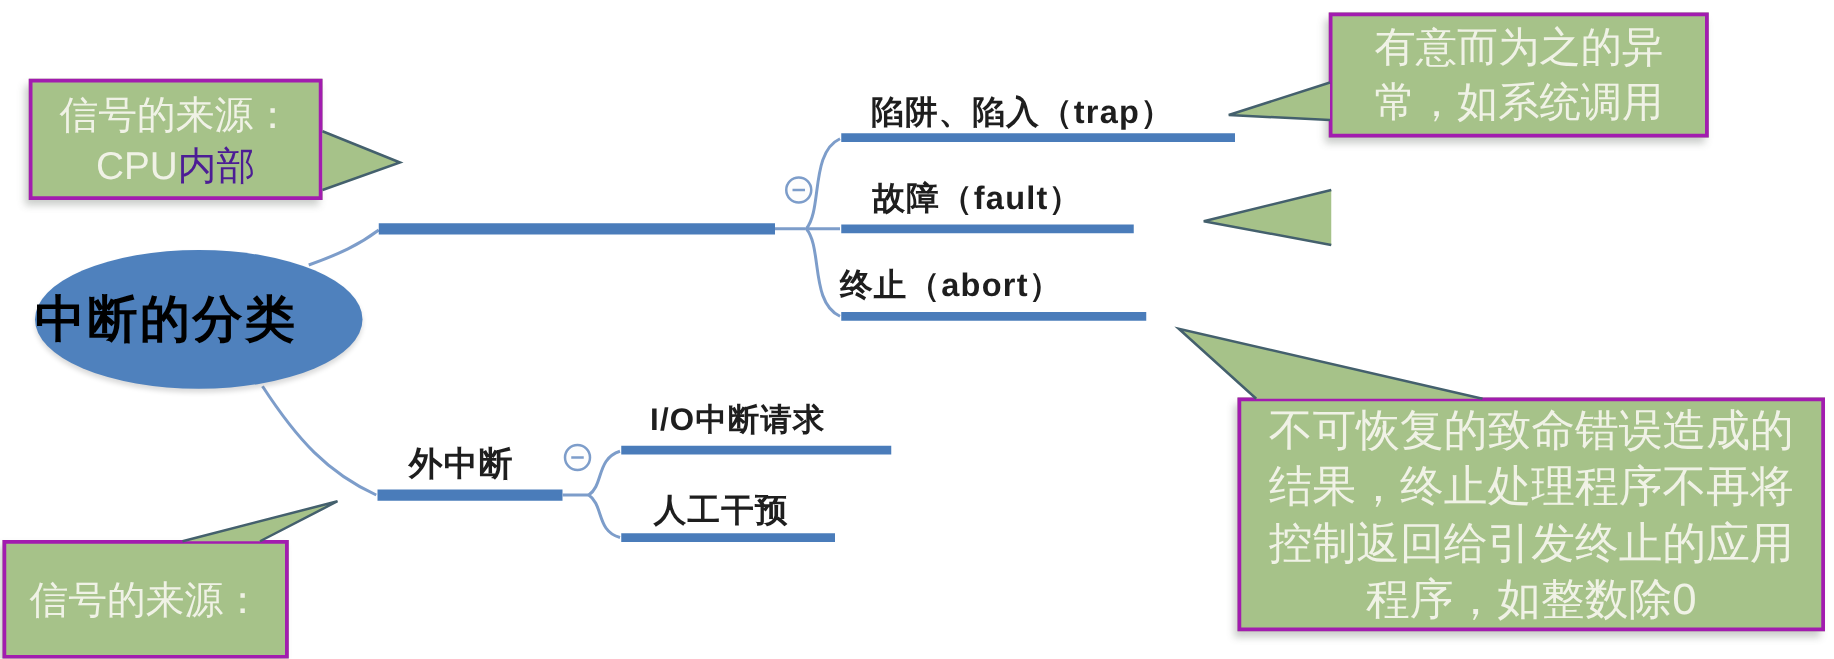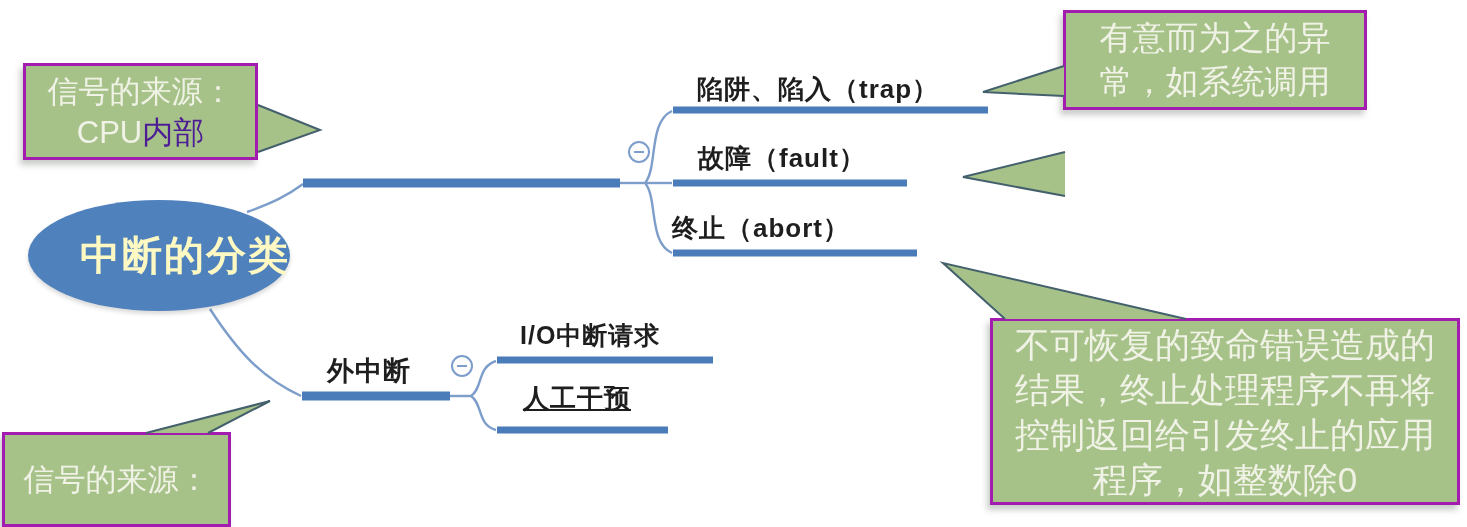--- a/index.html
+++ b/index.html
@@ -16,22 +16,22 @@
   #overlay-layer .hit{pointer-events:auto;cursor:pointer;}
   .node-label{
     position:absolute;z-index:2;
     font-weight:bold;color:#1e1e1e;
     white-space:nowrap;letter-spacing:1px;
   }
   #root-node{
     position:absolute;z-index:2;
     left:28px;top:200px;width:262px;height:111px;
     background:#4f81bd;border-radius:50%;
-    display:flex;align-items:center;justify-content:flex-end;
-    color:#fef9c3;font-size:40px;font-weight:bold;letter-spacing:2px;
+    display:flex;align-items:center;justify-content:flex-start;
+    color:#000000;font-size:40px;font-weight:bold;letter-spacing:2px;
     box-shadow:0 3px 4px rgba(0,0,0,0.15);
   }
   .callout{
     position:absolute;z-index:2;
     background:#a6c289;border:3px solid #a21caf;
     color:#f0f2e6;
     display:flex;flex-direction:column;align-items:center;justify-content:center;
     text-align:center;
     box-shadow:-3px 5px 6px rgba(80,90,80,0.30);
     box-sizing:border-box;
@@ -42,21 +42,21 @@
   #callout-src-external{left:2px;top:432px;width:229px;height:95px;font-size:31px;line-height:41px;}
   #callout-trap{left:1063px;top:10px;width:304px;height:100px;font-size:33px;line-height:44px;}
   #callout-fault{left:1064px;top:141px;width:341px;height:140px;font-size:33px;line-height:45px;}
   #callout-abort{left:990px;top:318px;width:470px;height:187px;font-size:35px;line-height:45px;}
   #label-internal{left:322px;top:141px;font-size:28px;}
   #label-trap{left:697px;top:72px;font-size:26px;}
   #label-fault{left:698px;top:141px;font-size:26px;}
   #label-abort{left:672px;top:211px;font-size:26px;}
   #label-external{left:327px;top:353px;font-size:27px;}
   #label-io{left:520px;top:319px;font-size:25px;}
-  #label-manual{left:523px;top:381px;font-size:26px;text-decoration:underline;}
+  #label-manual{left:523px;top:391px;font-size:26px;}
 </style>
 </head>
 <body>
 
 <div id="canvas">
 
   <svg id="connector-layer" width="1467" height="527" viewBox="0 0 1467 527">
 
     <path d="M 247 212 C 272 203, 287 196, 303 184" fill="none" stroke="#7d9dca" stroke-width="2.4"></path>
     <path d="M 210 309 C 238 352, 262 378, 301 396" fill="none" stroke="#7d9dca" stroke-width="2.4"></path>

